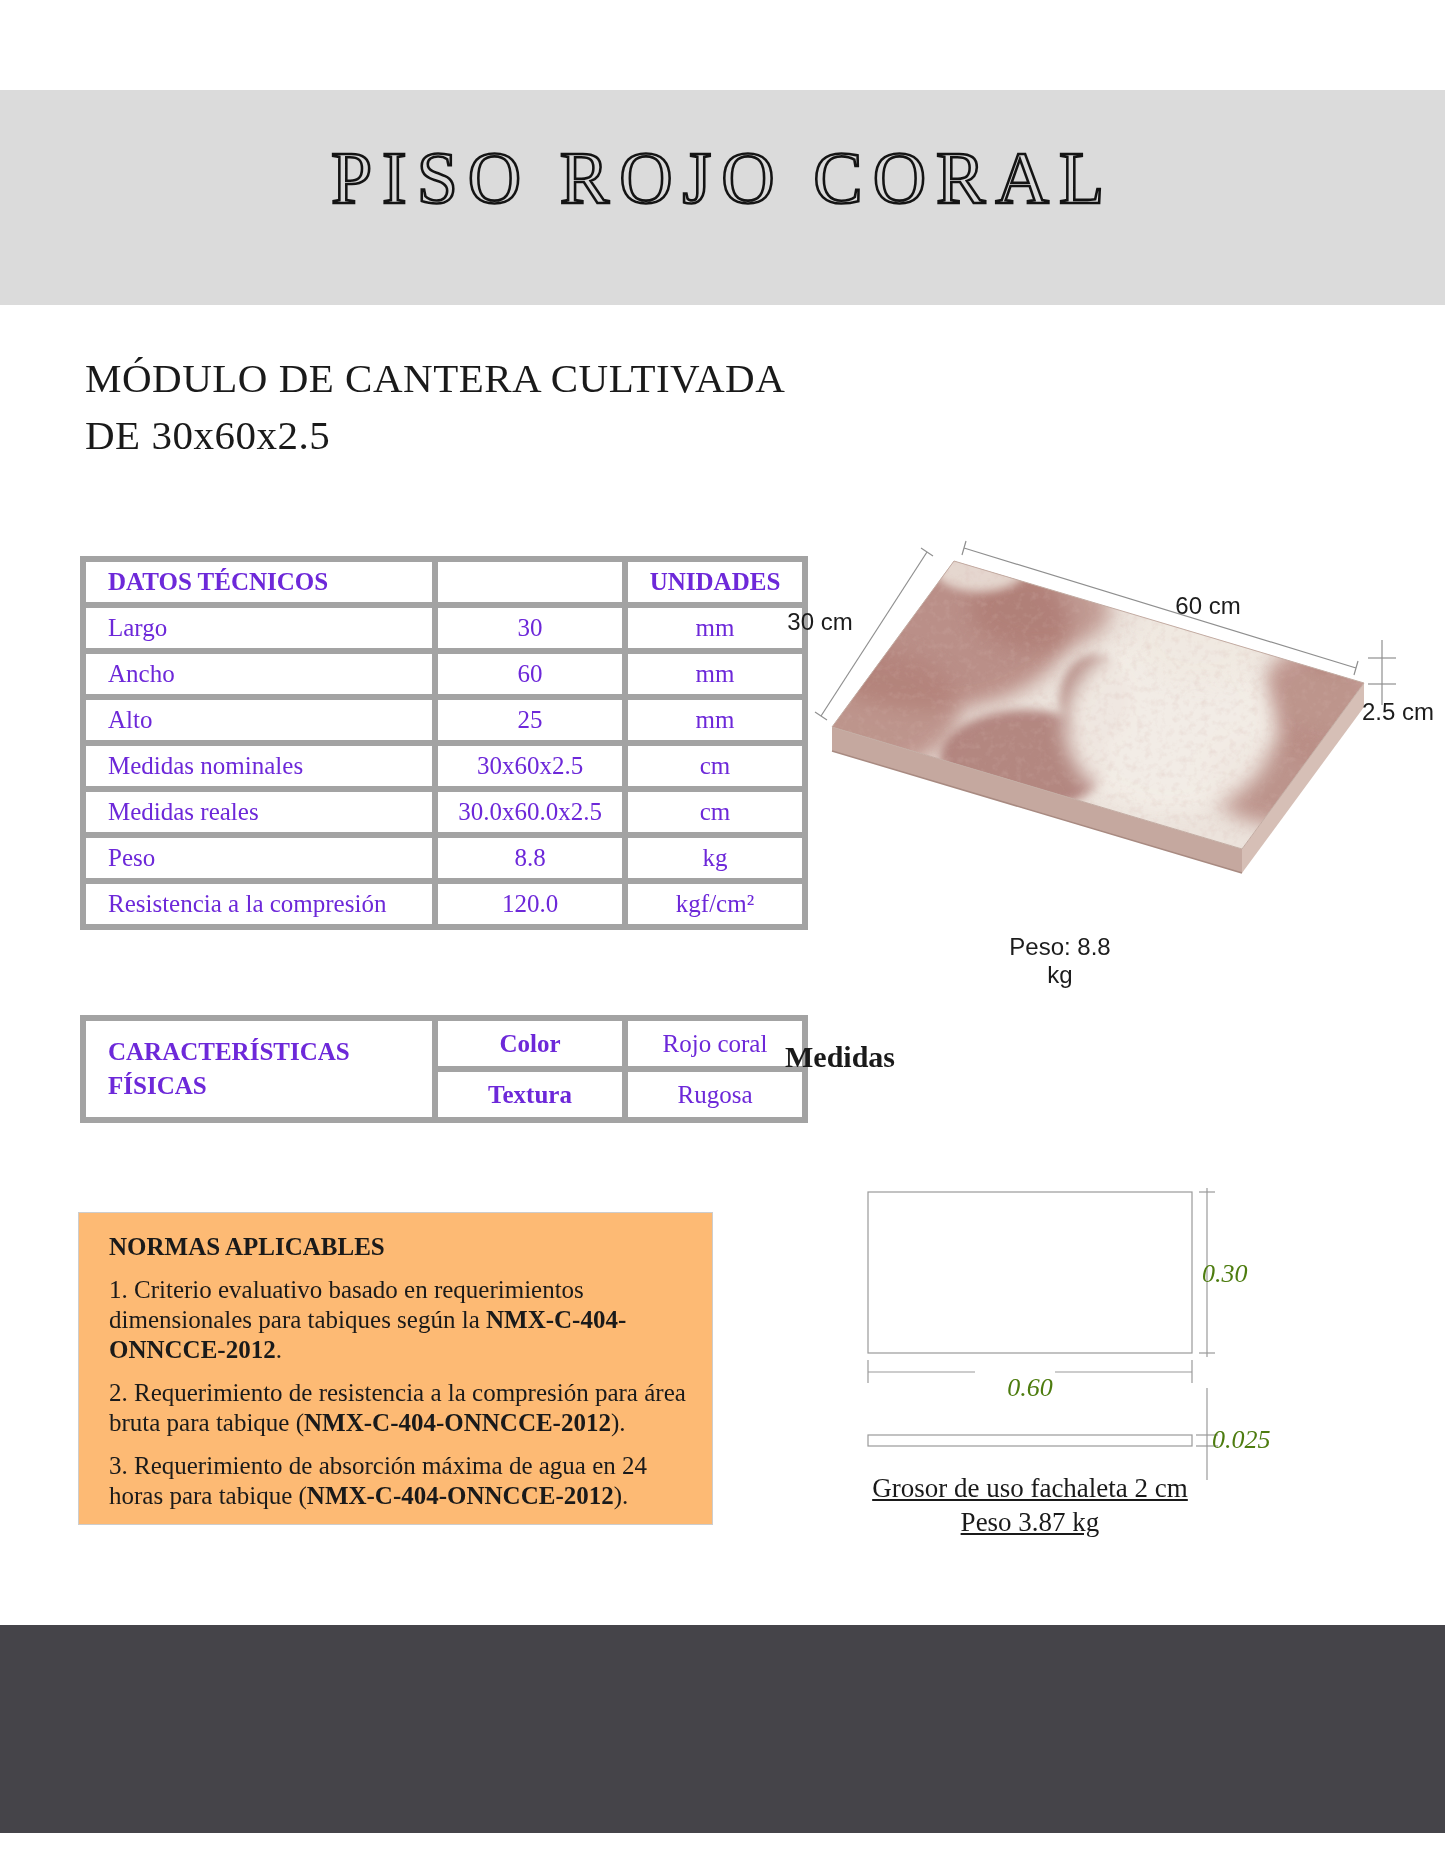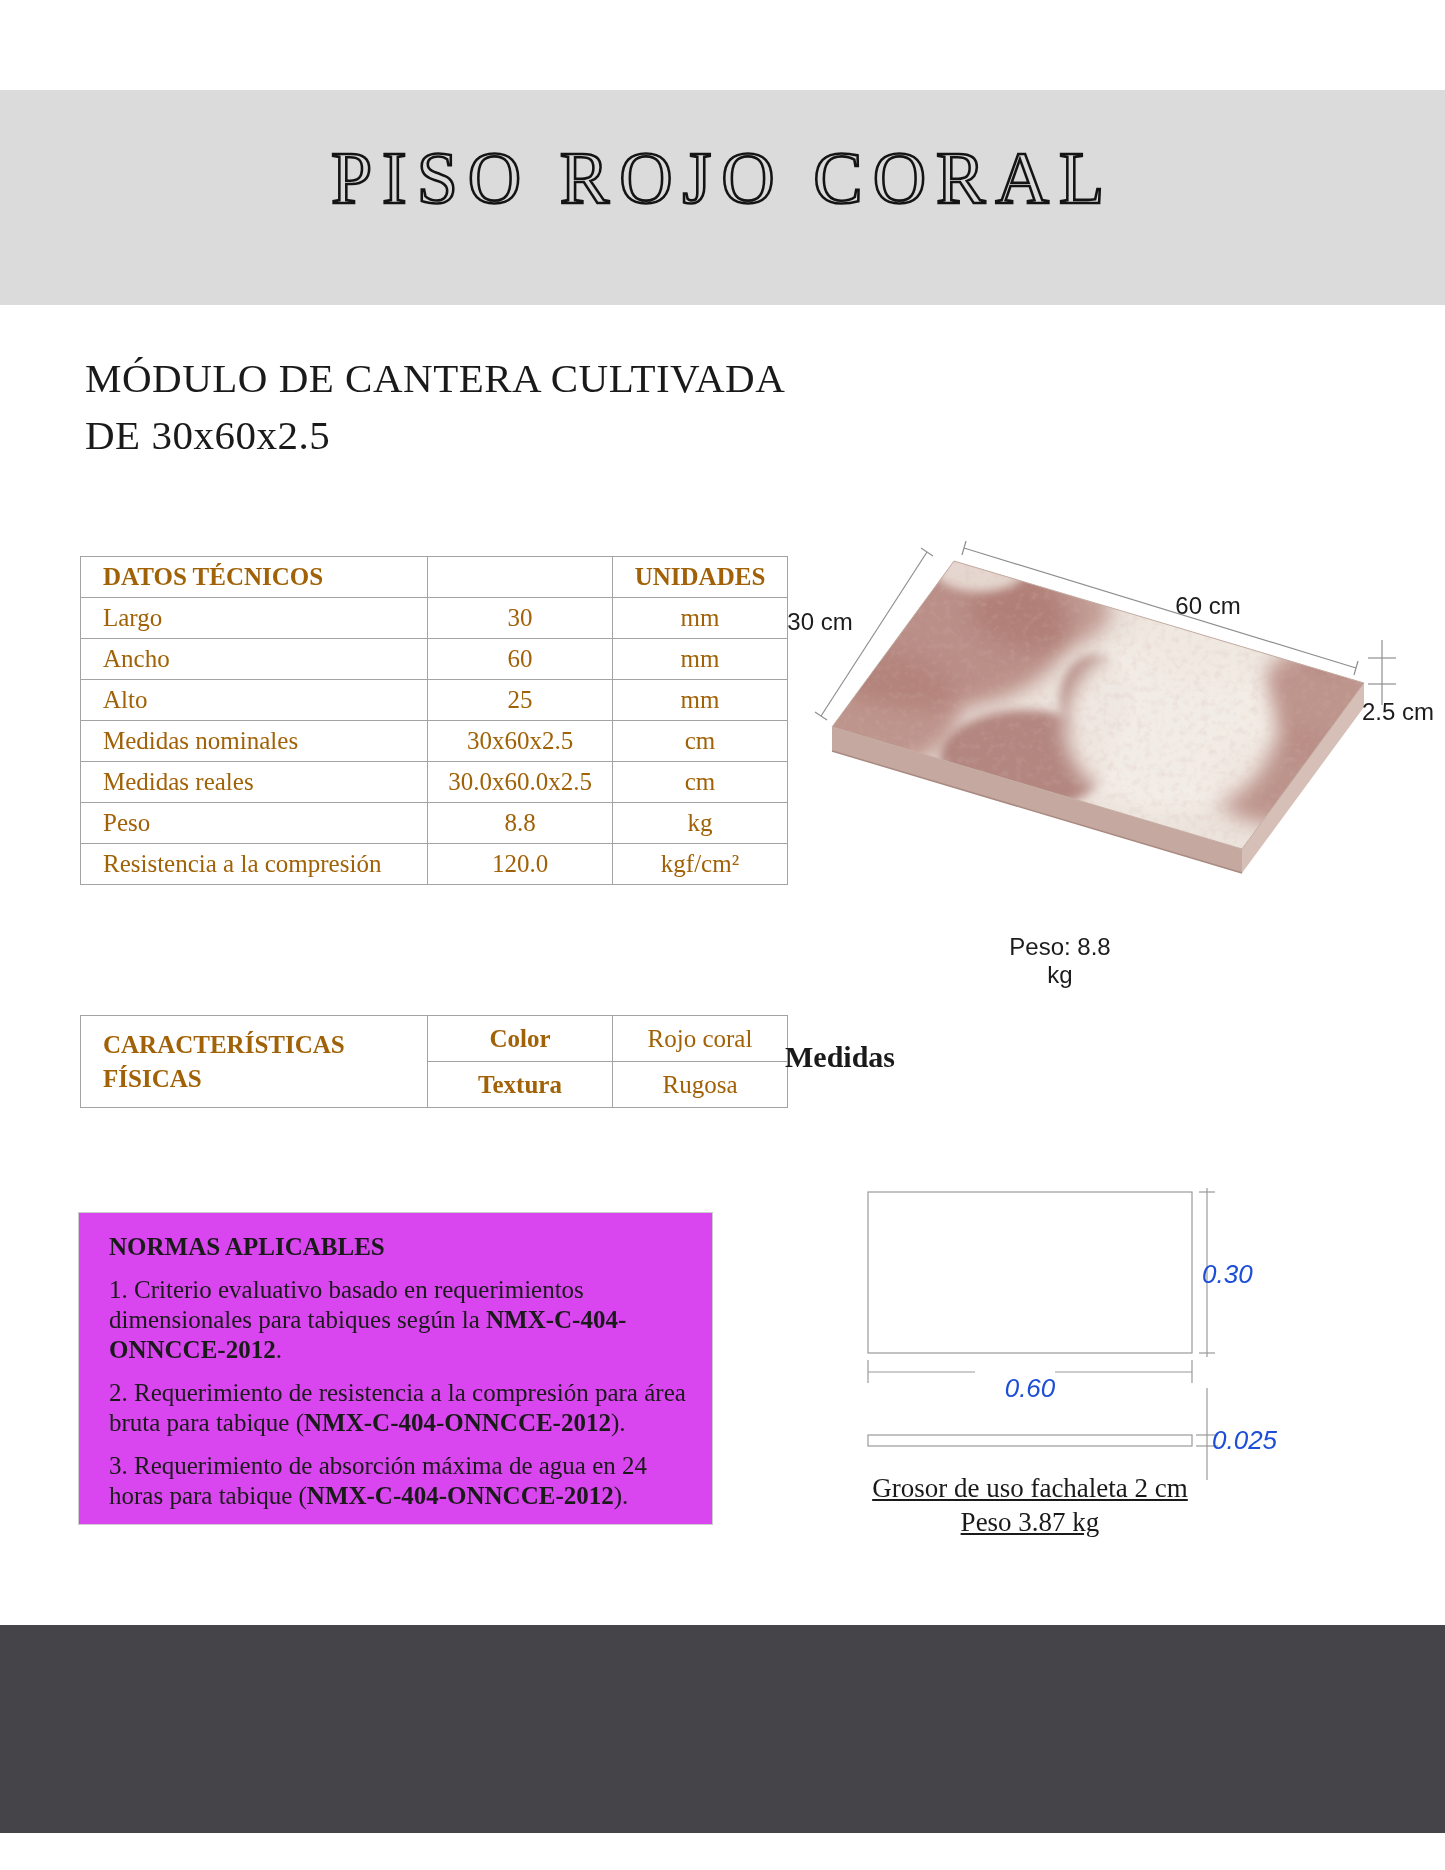--- a/index.html
+++ b/index.html
@@ -10,22 +10,22 @@
   
   #gray-band{left:0;top:90px;width:1445px;height:215px;background:#dbdbdb;}
   #main-title{left:0;top:136px;width:1445px;text-align:center;
       font-size:74px;font-weight:normal;letter-spacing:10px;margin:0;
       color:#14532d;-webkit-text-fill-color:#dbdbdb;-webkit-text-stroke:2.6px #141414;
       font-family:"Liberation Serif",serif;}
   #subtitle{left:85px;top:350px;width:900px;font-size:41px;line-height:57px;letter-spacing:.5px;}
 
   
   table.spec{border-collapse:collapse;background:#ffffff;}
-  table.spec td,table.spec th{border:1px solid #a3a3a3;font-size:25px;font-weight:normal;
-      padding:0 8px;color:#a16207;}
+  table.spec td,table.spec th{border:6px solid #a3a3a3;font-size:25px;font-weight:normal;
+      padding:0 8px;color:#6d28d9;}
   table.spec .lbl{width:316px;text-align:left;padding-left:22px;}
   table.spec .val{width:168px;text-align:center;}
   table.spec .unit{width:158px;text-align:center;}
   table.spec .hd{font-weight:bold;}
   #datos-table{left:80px;top:556px;}
   #datos-table td{height:40px;}
   #carac-table{left:80px;top:1015px;}
   #carac-table td{height:45px;}
   #carac-table .merged{font-weight:bold;line-height:34px;vertical-align:middle;}
 
@@ -34,32 +34,32 @@
   .photo-label{font-family:"Liberation Sans",sans-serif;font-size:24px;color:#1c1c1c;
       text-align:center;}
   #label-30cm{left:770px;top:608px;width:100px;}
   #label-60cm{left:1158px;top:592px;width:100px;}
   #label-25cm{left:1348px;top:698px;width:100px;}
   #label-peso{left:995px;top:915px;width:130px;margin-top:18px;}
 
   
   #medidas-title{left:785px;top:1040px;width:220px;font-size:30px;font-weight:bold;}
   #medidas-wrap{left:820px;top:1150px;width:500px;height:350px;}
-  .dim-label{font-family:Liberation Sans, sans-serif;font-style:italic;font-size:26px;
-      color:#1d4ed8;}
+  .dim-label{font-family:Liberation Serif, serif;font-style:italic;font-size:26px;
+      color:#4d7c0f;}
   #label-030{left:1202px;top:1259px;width:80px;}
   #label-060{left:970px;top:1357px;width:120px;text-align:center;margin-top:16px;}
   #label-0025{left:1212px;top:1425px;width:100px;}
   .caption{left:830px;width:400px;text-align:center;font-size:27px;text-decoration:underline;}
   #caption1{top:1473px;}
   #caption2{top:1507px;}
 
   
   #normas-box{left:78px;top:1212px;width:635px;height:313px;border:1px solid #cdcdcd;
-      box-sizing:border-box;padding:20px 26px 0 30px;background:#d946ef;}
+      box-sizing:border-box;padding:20px 26px 0 30px;background:#fdba74;}
   #normas-box h3{margin:0 0 14px 0;font-size:25px;font-weight:bold;}
   #normas-box p{margin:0 0 13px 0;font-size:25px;line-height:30px;}
   #normas-box p b{font-weight:bold;}
 
   
   #footer-band{left:0;top:1625px;width:1445px;height:208px;}
 </style>
 </head>
 <body>
 

